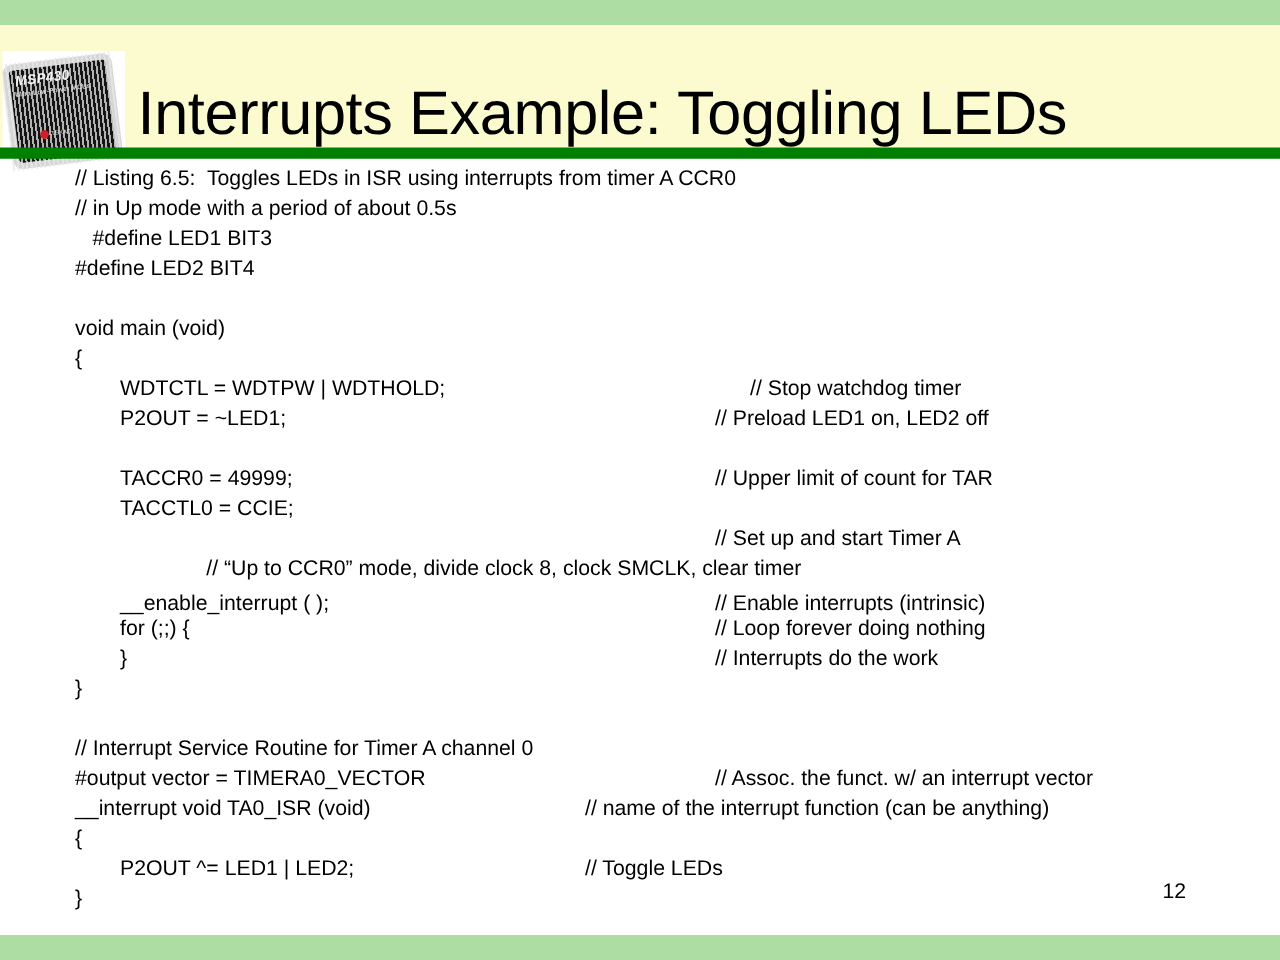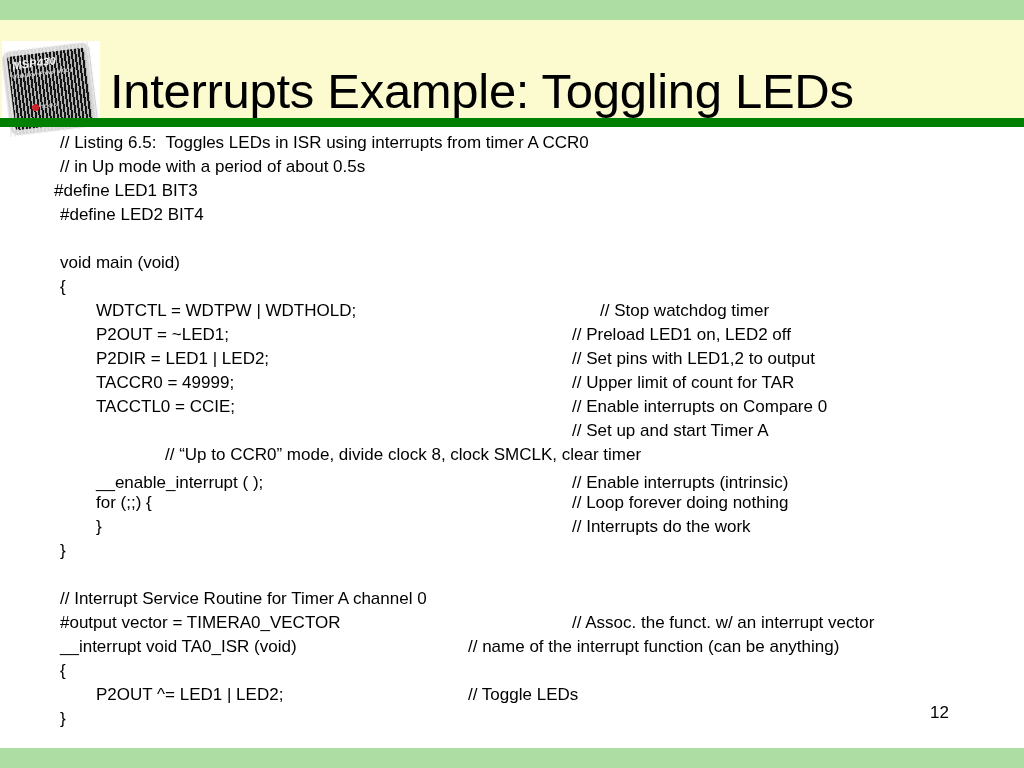--- a/index.html
+++ b/index.html
@@ -195,30 +195,29 @@
     </div>
 
     <div class="slide-title">Interrupts Example: Toggling LEDs</div>
   </div>
 
   <div class="header-rule"></div>
 
   <div class="code-area">
       <div class="code-line" style="top: 0px;"><span class="col-code" style="left: 60px;">// Listing 6.5:  Toggles LEDs in ISR using interrupts from timer A CCR0</span></div>
       <div class="code-line" style="top: 24px;"><span class="col-code" style="left: 60px;">// in Up mode with a period of about 0.5s</span></div>
-      <div class="code-line" style="top: 48px;"><span class="col-code" style="left: 54px;">#define LED1 BIT3</span></div>
+      <div class="code-line" style="top: 48px;"><span class="col-code" style="left: 74px;">#define LED1 BIT3</span></div>
       <div class="code-line" style="top: 72px;"><span class="col-code" style="left: 60px;">#define LED2 BIT4</span></div>
       <div class="code-line" style="top: 96px;"></div>
       <div class="code-line" style="top: 120px;"><span class="col-code" style="left: 60px;">void main (void)</span></div>
       <div class="code-line" style="top: 144px;"><span class="col-code" style="left: 60px;">{</span></div>
       <div class="code-line" style="top: 168px;"><span class="col-code" style="left: 96px;">WDTCTL = WDTPW | WDTHOLD;</span><span class="col-comment" style="left: 572px; margin-left: 28px;">// Stop watchdog timer</span></div>
       <div class="code-line" style="top: 192px;"><span class="col-code" style="left: 96px;">P2OUT = ~LED1;</span><span class="col-comment" style="left: 572px;">// Preload LED1 on, LED2 off</span></div>
-      <div class="code-line" style="top: 216px;"><span class="col-code" style="left: 96px;">P2DIR = LED1 | LED2;</span><span class="col-comment" style="left: 572px;">// Set pins with LED1,2 to output</span></div>
       <div class="code-line" style="top: 240px;"><span class="col-code" style="left: 96px;">TACCR0 = 49999;</span><span class="col-comment" style="left: 572px;">// Upper limit of count for TAR</span></div>
-      <div class="code-line" style="top: 264px;"><span class="col-code" style="left: 96px;">TACCTL0 = CCIE;</span><span class="col-comment" style="left: 572px;">// Enable interrupts on Compare 0</span></div>
+      <div class="code-line" style="top: 264px;"><span class="col-code" style="left: 96px;">TACCTL0 = CCIE;</span></div>
       <div class="code-line" style="top: 288px;"><span class="col-comment" style="left: 572px;">// Set up and start Timer A</span></div>
       <div class="code-line" style="top: 312px;"><span class="col-code" style="left: 165px;">// “Up to CCR0” mode, divide clock 8, clock SMCLK, clear timer</span></div>
       <div class="code-line" style="top: 340px;"><span class="col-code" style="left: 96px;">__enable_interrupt ( );</span><span class="col-comment" style="left: 572px;">// Enable interrupts (intrinsic)</span></div>
       <div class="code-line" style="top: 360px;"><span class="col-code" style="left: 96px;">for (;;) {</span><span class="col-comment" style="left: 572px;">// Loop forever doing nothing</span></div>
       <div class="code-line" style="top: 384px;"><span class="col-code" style="left: 96px;">}</span><span class="col-comment" style="left: 572px;">// Interrupts do the work</span></div>
       <div class="code-line" style="top: 408px;"><span class="col-code" style="left: 60px;">}</span></div>
       <div class="code-line" style="top: 432px;"></div>
       <div class="code-line" style="top: 456px;"><span class="col-code" style="left: 60px;">// Interrupt Service Routine for Timer A channel 0</span></div>
       <div class="code-line" style="top: 480px;"><span class="col-code" style="left: 60px;">#output vector = TIMERA0_VECTOR</span><span class="col-comment" style="left: 572px;">// Assoc. the funct. w/ an interrupt vector</span></div>
       <div class="code-line" style="top: 504px;"><span class="col-code" style="left: 60px;">__interrupt void TA0_ISR (void)</span><span class="col-comment" style="left: 468px;">// name of the interrupt function (can be anything)</span></div>

